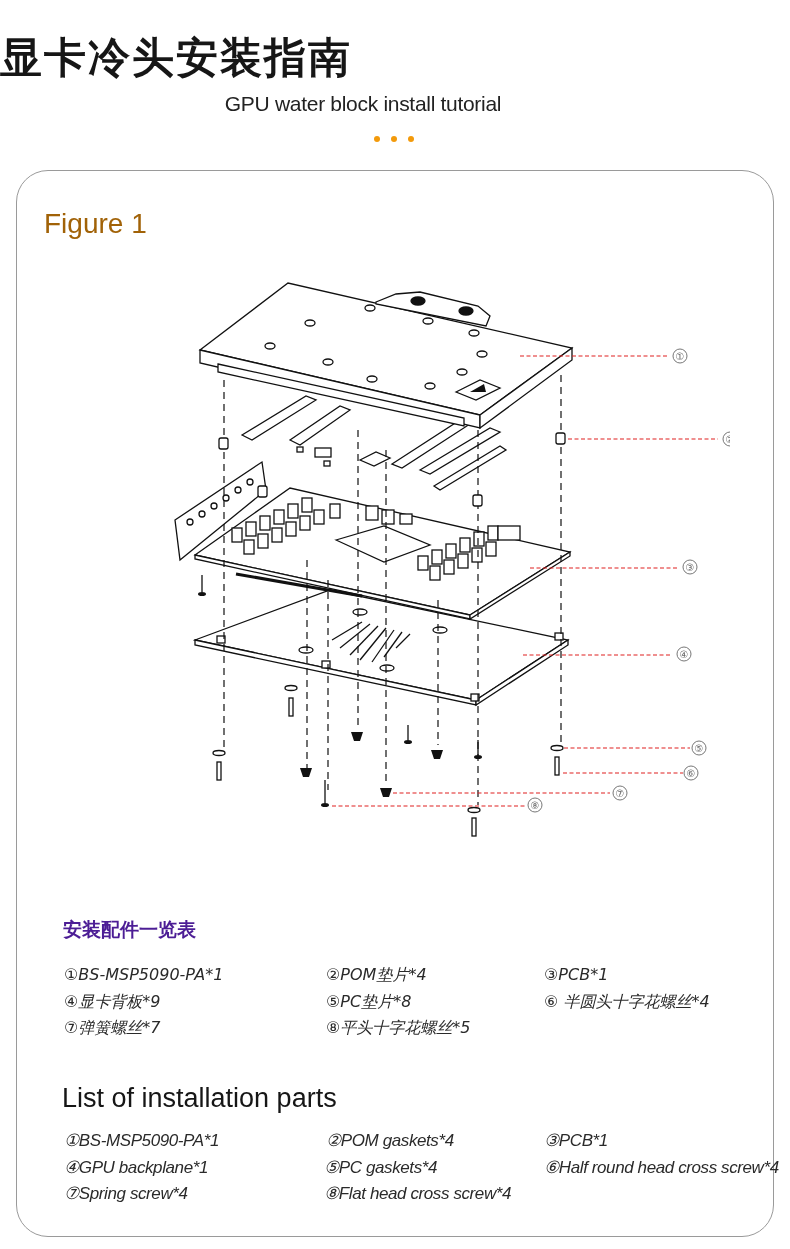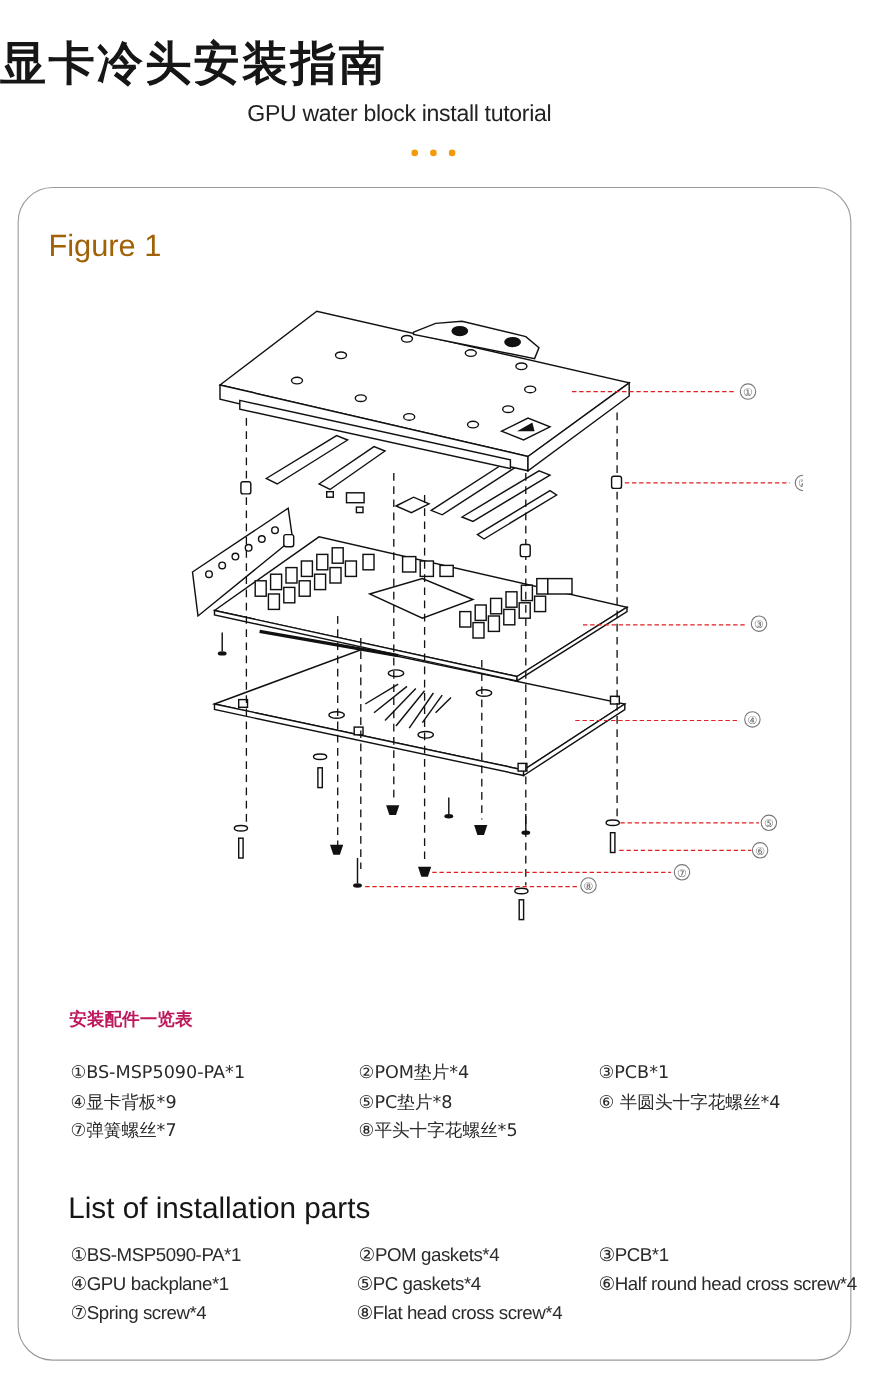--- a/index.html
+++ b/index.html
@@ -9,25 +9,25 @@
            font-size: 42px; font-weight: bold; letter-spacing: 2px; color: #161616; }
   .subtitle { position: absolute; left: 0; top: 92px; width: 726px; text-align: center;
               font-family: "Liberation Sans", sans-serif; font-size: 21px; color: #222; letter-spacing: -0.3px; }
   .dots { position: absolute; top: 136px; left: 374px; display: flex; gap: 11px; }
   .dot { width: 6px; height: 6px; border-radius: 50%; background: #f39a0b; }
   .card { position: absolute; left: 16px; top: 170px; width: 758px; height: 1067px;
           border: 1px solid #9a9a9a; border-radius: 32px; box-sizing: border-box; }
   .fig-label { position: absolute; left: 28px; top: 208px; font-family: "Liberation Sans", sans-serif;
                font-size: 28px; color: #a16207; margin-left: 16px; }
   .diagram { position: absolute; left: 170px; top: 270px; }
-  .section-title-cn { position: absolute; left: 63px; top: 917px; font-size: 16px; font-weight: bold; color: #be185d; }
+  .section-title-cn { position: absolute; left: 63px; top: 917px; font-size: 19px; font-weight: bold; color: #4c1d95; }
   .section-title-en { position: absolute; left: 62px; top: 1083px; font-family: "Liberation Sans", sans-serif;
                       font-size: 27px; font-weight: normal; color: #161616; }
   .parts { position: absolute; font-size: 16px; color: #2a2a2a; }
-  .part { position: absolute; white-space: nowrap; }
+  .part { position: absolute; white-space: nowrap; font-style: italic; }
   .parts.en .part { font-family: "Liberation Sans", sans-serif; font-size: 17px; letter-spacing: -0.4px; }
   .ldr { fill: none; stroke: #e02020; stroke-width: 1.1; stroke-dasharray: 4 2.5; }
   .callout circle { fill: #fff; stroke: #777; stroke-width: 1; }
   .callout text { font-family: "DejaVu Sans", sans-serif; font-size: 10px; fill: #666; text-anchor: middle; }
   .ln { fill: none; stroke: #111; stroke-width: 1.3; }
   .lnf { fill: #fff; stroke: #111; stroke-width: 1.3; }
   .dash { fill: none; stroke: #111; stroke-width: 1.2; stroke-dasharray: 7 5; }
   .blk { fill: #111; }
 </style>
 </head>

